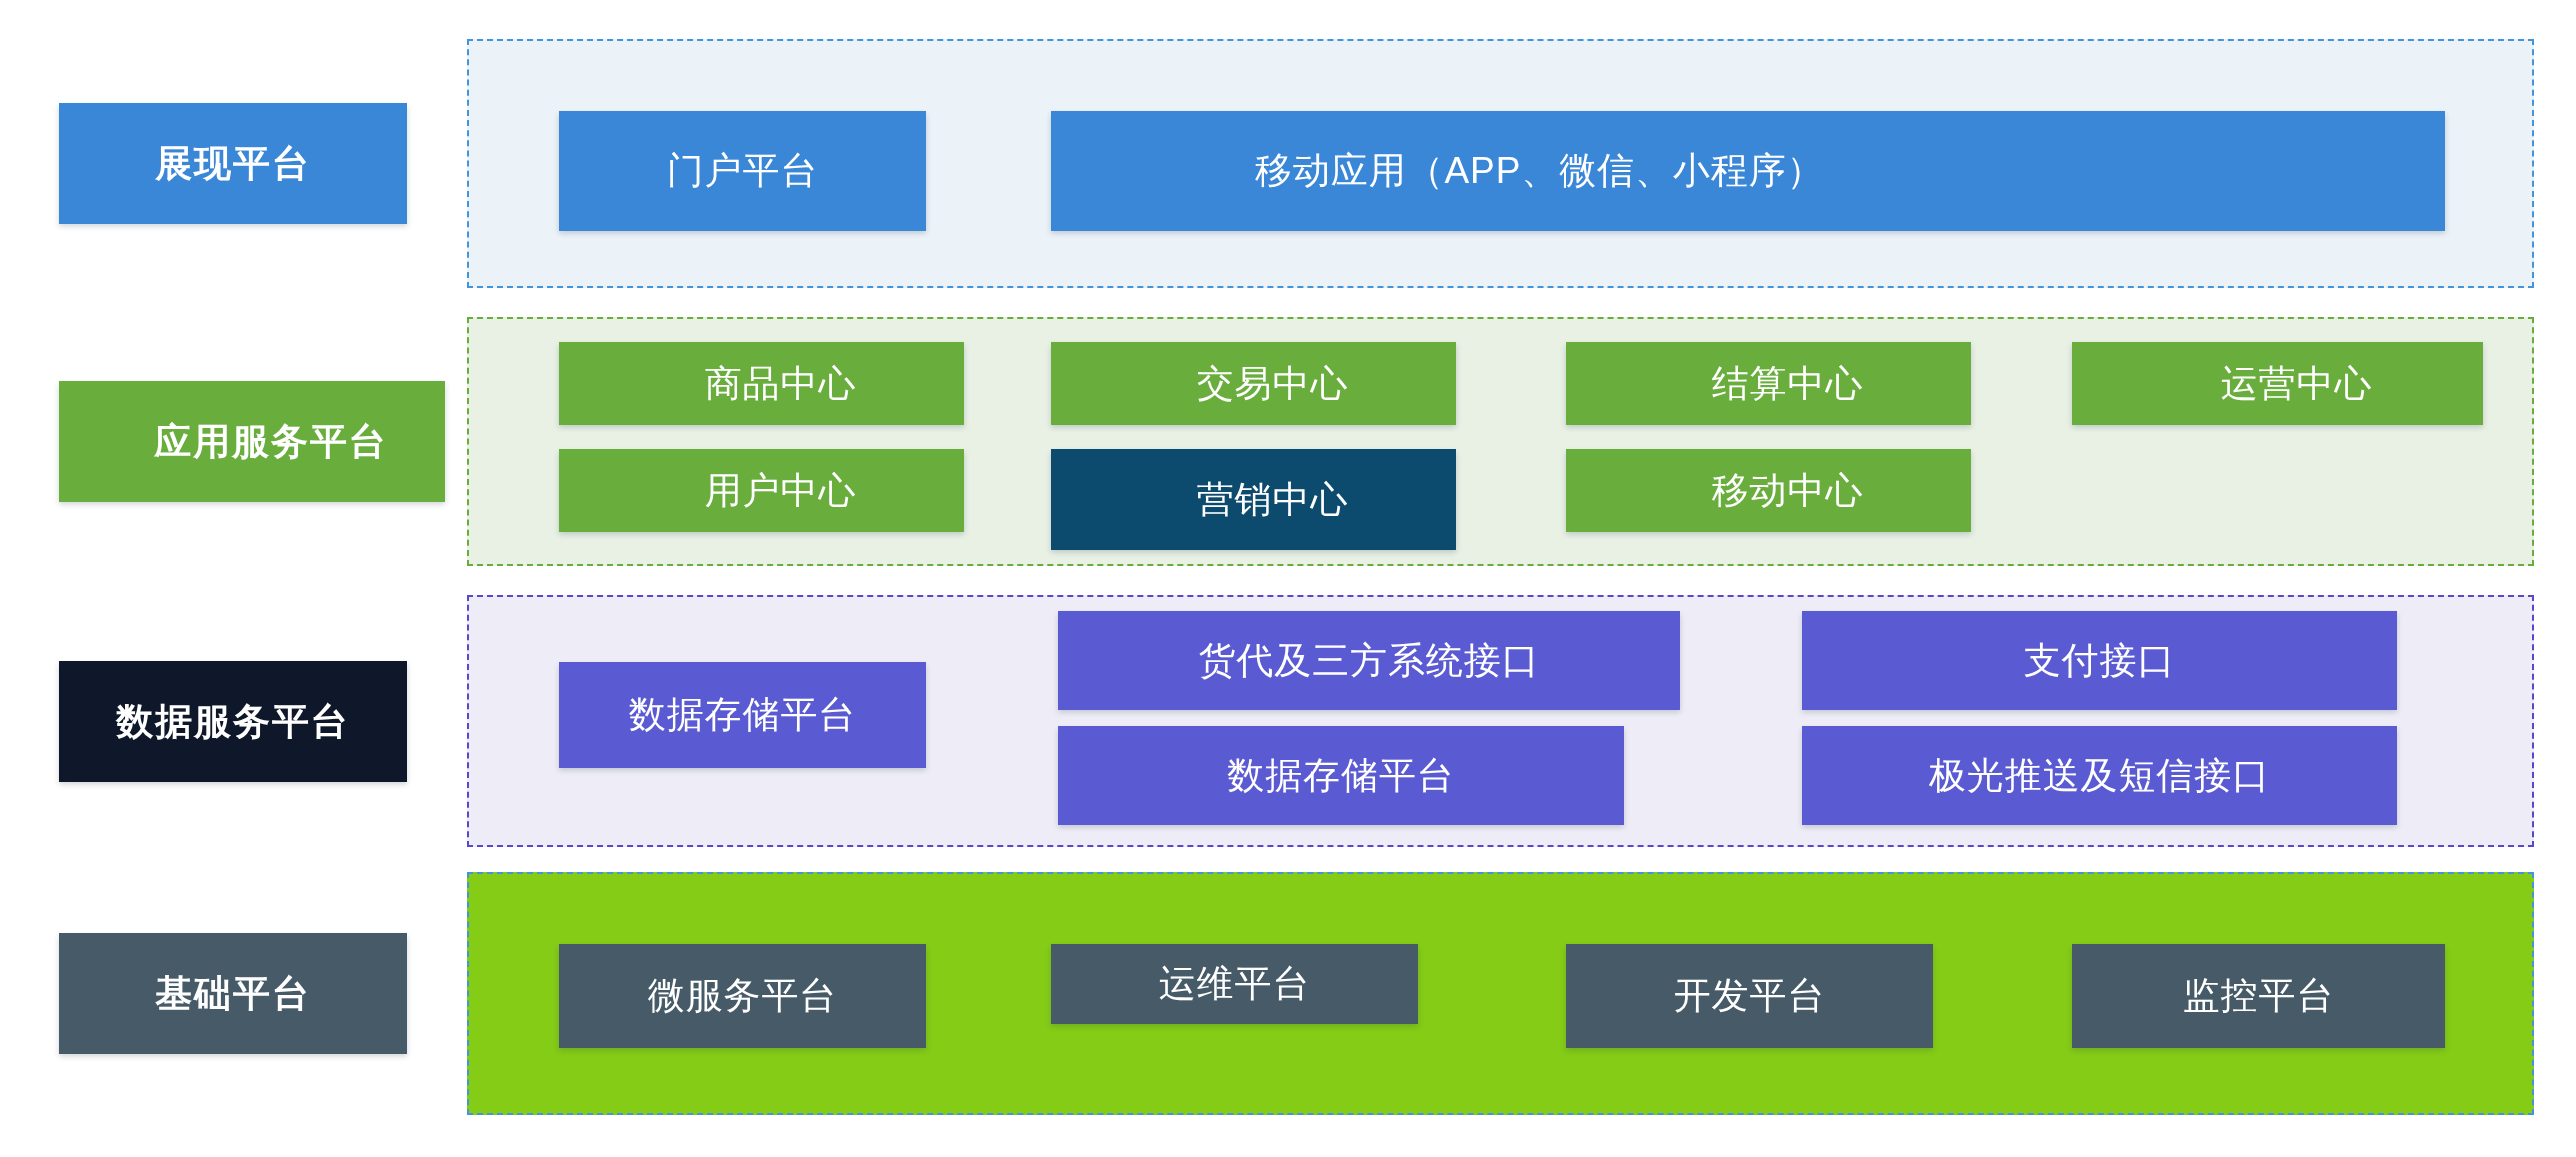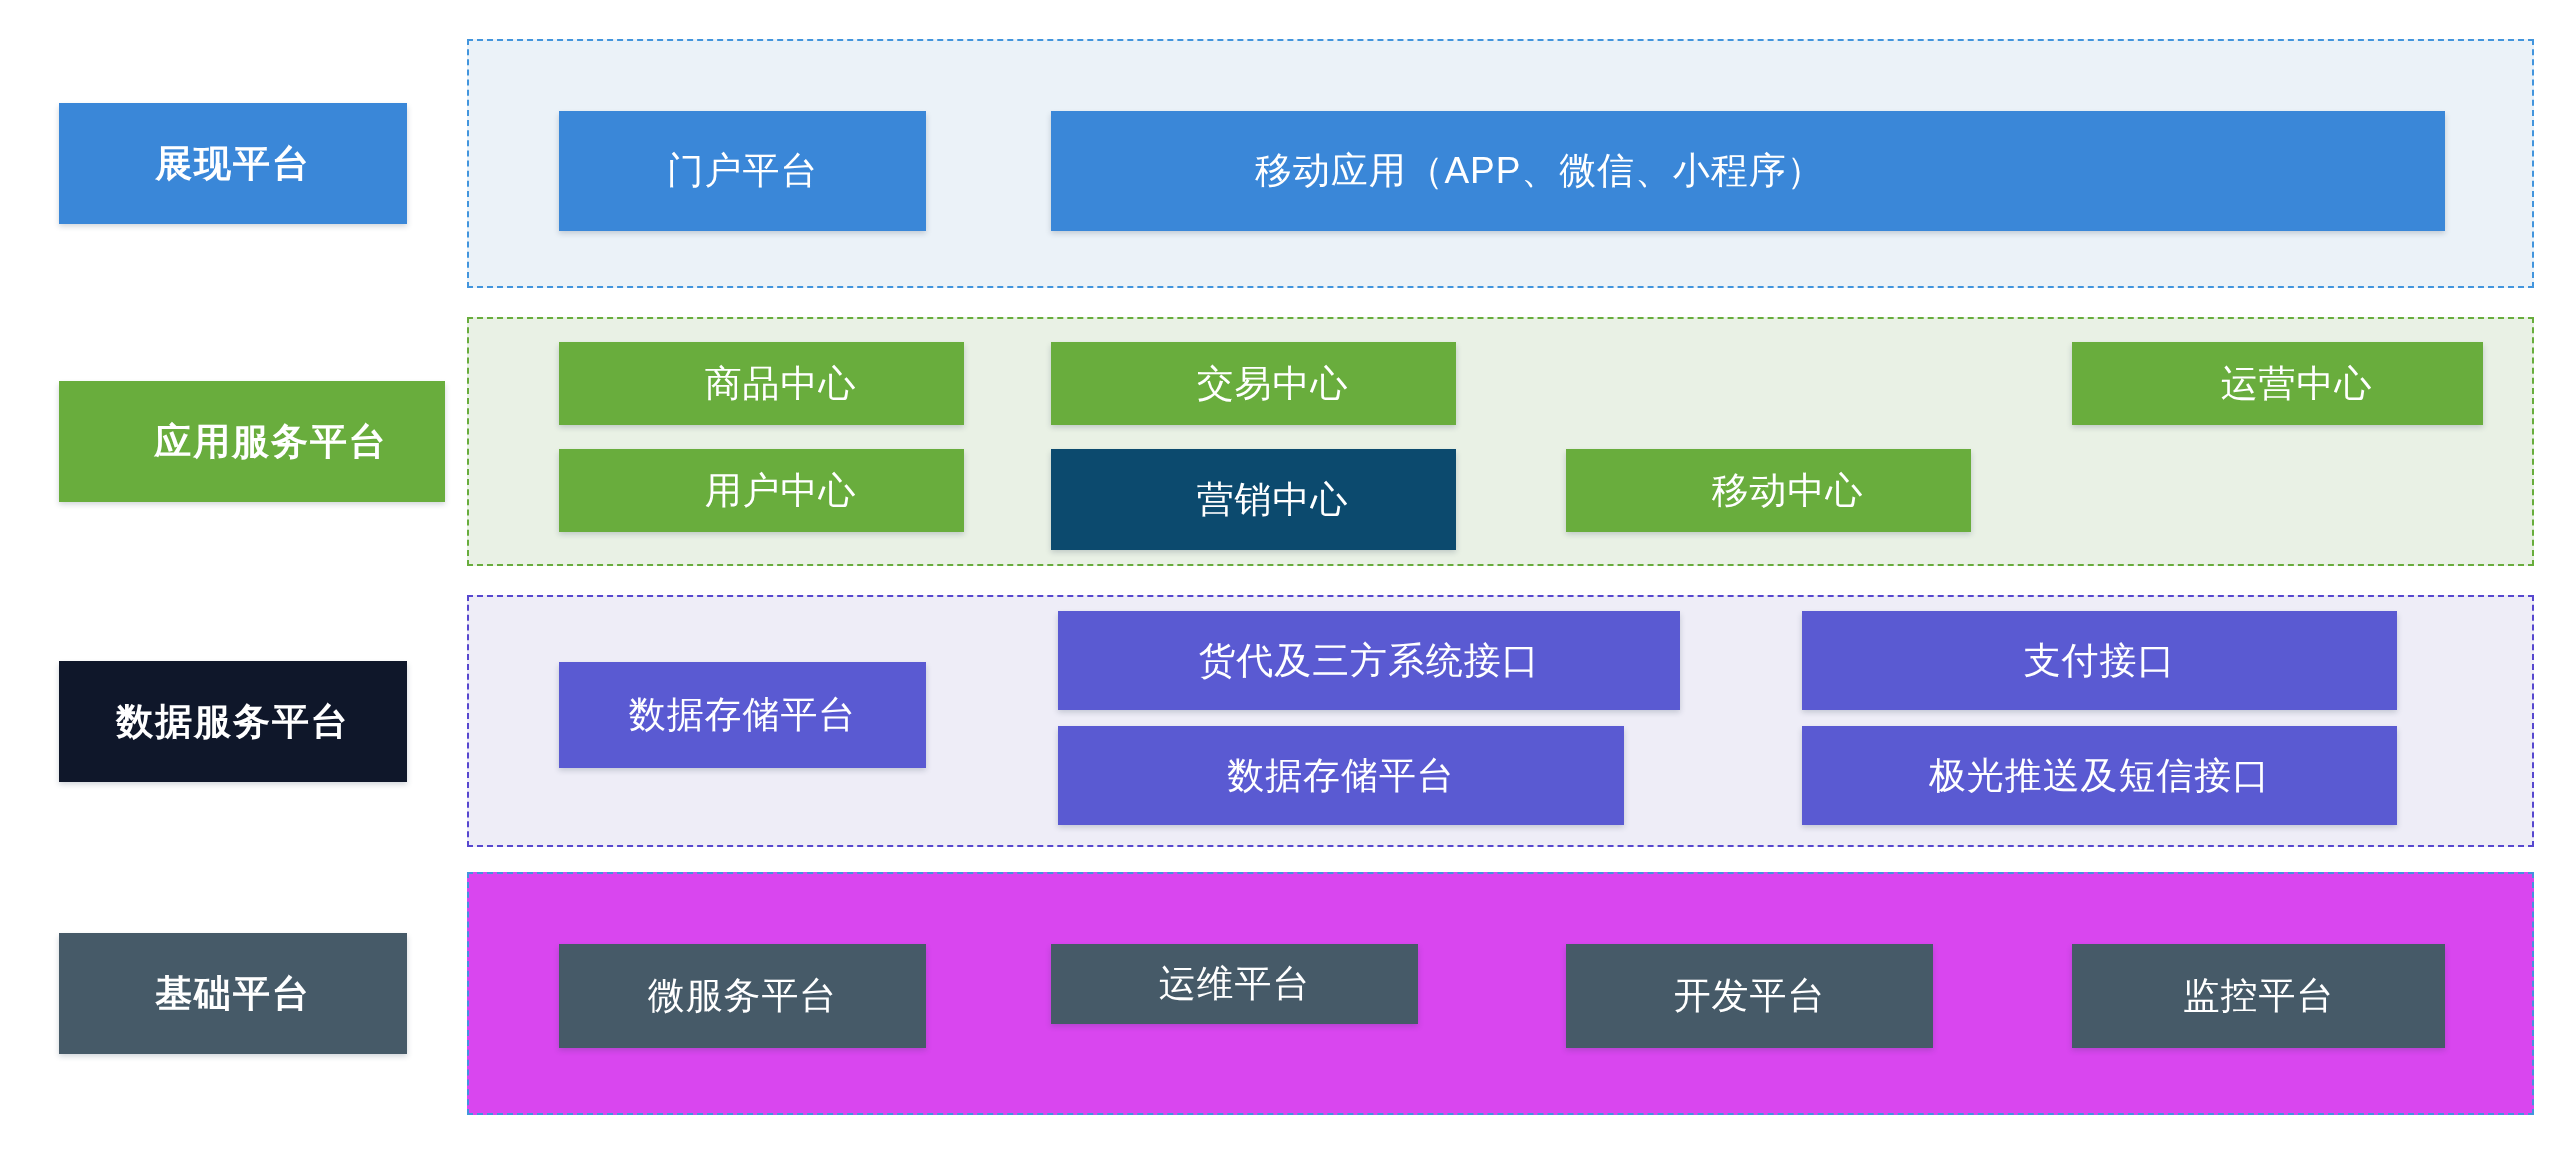--- a/index.html
+++ b/index.html
@@ -65,37 +65,38 @@
   <div class="layer-label t-blue" style="top: 103px; background: rgb(58, 135, 216);">展现平台</div>
   <div class="layer-container c-blue" style="top: 39px; height: 249px; background: rgb(235, 242, 248); border-color: rgb(66, 149, 221);">
     <div class="pbox t-blue" style="left: 90px; top: 70px; width: 367px; height: 120px; background: rgb(58, 135, 216);">门户平台</div>
     <div class="pbox t-blue left-pad" style="left: 582px; top: 70px; width: 1394px; height: 120px; background: rgb(58, 135, 216);">移动应用（APP、微信、小程序）</div>
   </div>
 
   <div class="layer-label t-green" style="top: 381px; background: rgb(105, 173, 61);">应用服务平台</div>
   <div class="layer-container c-green" style="top: 317px; height: 249px; background: rgb(233, 241, 229); border-color: rgb(104, 173, 60);">
     <div class="pbox t-green" style="left: 90px; top: 23px; width: 367px; height: 83px; background: rgb(105, 173, 61);">商品中心</div>
     <div class="pbox t-green" style="left: 582px; top: 23px; width: 367px; height: 83px; background: rgb(105, 173, 61);">交易中心</div>
+    <div class="pbox t-green" style="left: 1097px; top: 23px; width: 367px; height: 83px; background: rgb(105, 173, 61);">结算中心</div>
     <div class="pbox t-green" style="left: 1603px; top: 23px; width: 373px; height: 83px; background: rgb(105, 173, 61);">运营中心</div>
     <div class="pbox t-green" style="left: 90px; top: 130px; width: 367px; height: 83px; background: rgb(105, 173, 61); text-align: right;">用户中心</div>
     <div class="pbox t-green" style="left: 582px; top: 130px; width: 367px; height: 101px; background: #0c4a6e;">营销中心</div>
     <div class="pbox t-green" style="left: 1097px; top: 130px; width: 367px; height: 83px; background: rgb(105, 173, 61);">移动中心</div>
   </div>
 
   <div class="layer-label t-purple" style="top: 661px; background: #0f172a;">数据服务平台</div>
   <div class="layer-container c-purple" style="top: 595px; height: 252px; background: rgb(238, 237, 247); border-color: rgb(87, 71, 207);">
     <div class="pbox t-purple" style="left: 90px; top: 65px; width: 367px; height: 106px; background: rgb(90, 90, 210);">数据存储平台</div>
     <div class="pbox t-purple" style="left: 589px; top: 14px; width: 622px; height: 99px; background: rgb(90, 90, 210);">货代及三方系统接口</div>
     <div class="pbox t-purple" style="left: 589px; top: 129px; width: 566px; height: 99px; background: rgb(90, 90, 210);">数据存储平台</div>
     <div class="pbox t-purple" style="left: 1333px; top: 14px; width: 595px; height: 99px; background: rgb(90, 90, 210);">支付接口</div>
     <div class="pbox t-purple" style="left: 1333px; top: 129px; width: 595px; height: 99px; background: rgb(90, 90, 210);">极光推送及短信接口</div>
   </div>
 
   <div class="layer-label t-slate" style="top: 933px; background: rgb(70, 90, 104);">基础平台</div>
-  <div class="layer-container c-blue" style="top: 872px; height: 243px; background: #d946ef; border-color: rgb(66, 149, 221);">
+  <div class="layer-container c-blue" style="top: 872px; height: 243px; background: #84cc16; border-color: rgb(66, 149, 221);">
     <div class="pbox t-slate" style="left: 90px; top: 70px; width: 367px; height: 104px; background: rgb(70, 90, 104);">微服务平台</div>
     <div class="pbox t-slate" style="left: 582px; top: 70px; width: 367px; height: 80px; background: rgb(70, 90, 104);">运维平台</div>
     <div class="pbox t-slate" style="left: 1097px; top: 70px; width: 367px; height: 104px; background: rgb(70, 90, 104);">开发平台</div>
     <div class="pbox t-slate" style="left: 1603px; top: 70px; width: 373px; height: 104px; background: rgb(70, 90, 104);">监控平台</div>
   </div>
 
 </div>
 
 
 </body></html>

